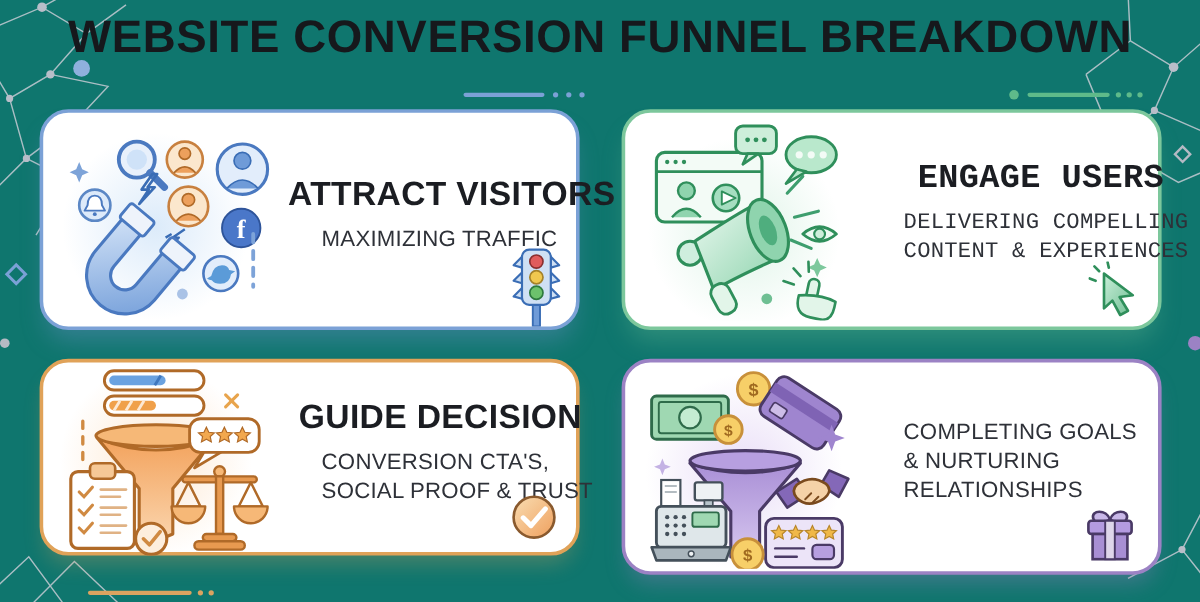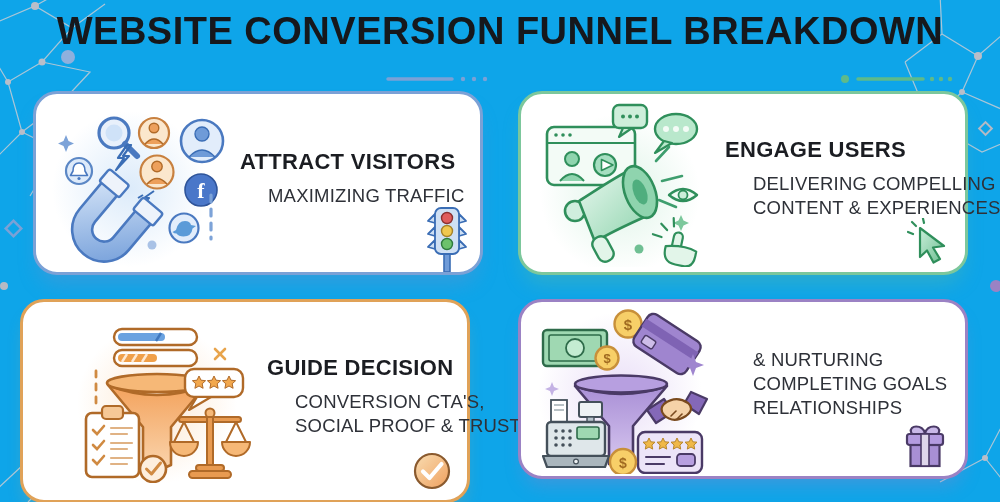--- a/index.html
+++ b/index.html
@@ -1,29 +1,29 @@
 <!DOCTYPE html>
 <html><head>
 <meta charset="utf-8">
 <style>
   html,body{margin:0;padding:0;}
   body{font-family:"Liberation Sans",sans-serif;background:#d9dce2;}
-  #canvas{position:relative;width:1000px;height:502px;background:#0ea5e9;overflow:hidden;}
+  #canvas{position:relative;width:1000px;height:502px;background:#0f766e;overflow:hidden;}
   #bg-net{position:absolute;left:0;top:0;z-index:0;}
   .title{position:absolute;left:0;top:10px;width:1000px;text-align:center;z-index:2;
          font-size:38px;font-weight:800;letter-spacing:.5px;color:#16181c;margin:0;}
   .card{position:absolute;width:450px;background:#ffffff;border:3px solid #888;
         border-radius:24px;box-sizing:border-box;display:flex;align-items:center;z-index:2;}
   #card-0{left:33px;top:91px;height:184px;box-shadow:0 14px 20px -6px rgba(110,145,200,.40);}
-  #card-1{left:518px;top:91px;height:184px;box-shadow:0 14px 20px -6px rgba(110,190,150,.35);}
-  #card-2{left:20px;top:299px;height:204px;box-shadow:0 12px 18px -6px rgba(225,165,95,.30);padding-left:40px;}
+  #card-1{left:518px;top:91px;height:184px;box-shadow:0 14px 20px -6px rgba(110,190,150,.35);font-family:Liberation Mono, monospace;}
+  #card-2{left:33px;top:299px;height:164px;box-shadow:0 12px 18px -6px rgba(225,165,95,.30);}
   #card-3{left:518px;top:299px;height:180px;box-shadow:0 12px 18px -6px rgba(155,130,195,.35);}
   .illus{flex-shrink:0;margin-left:14px;}
   .txt{margin-left:14px;margin-top:-10px;max-width:245px;}
-  .card h2{margin:0 0 9px 0;font-size:22px;font-weight:800;letter-spacing:.3px;color:#1b1d22;white-space:nowrap;}
+  .card h2{margin:0 0 9px 0;font-size:28px;font-weight:800;letter-spacing:.3px;color:#1b1d22;white-space:nowrap;text-align:right;}
   .sub{font-size:18.5px;font-weight:500;color:#2e3138;letter-spacing:.2px;line-height:1.28;margin-left:28px;}
   .sub span{display:block;white-space:nowrap;}
   .corner{position:absolute;}
 </style>
 </head>
 <body>
 
 <div id="canvas">
 
   <svg id="bg-net" width="1000" height="502">
@@ -425,22 +425,22 @@
         </g>
         <rect x="142" y="150" width="18" height="12" rx="3.5" fill="#b79fe0" stroke="#4a3a66" stroke-width="1.8"></rect>
       </g>
       <g>
         <circle cx="88" cy="158" r="13" fill="#f7cf68" stroke="#c8903a" stroke-width="2.4"></circle>
         <text x="88" y="163.5" text-anchor="middle" font-size="14" font-weight="bold" fill="#a06a20">$</text>
       </g>
     </svg>
     <div class="txt">
       <div class="sub">
+        <span>COMPLETING GOALS</span>
         <span>&amp; NURTURING</span>
-        <span>COMPLETING GOALS</span>
         <span>RELATIONSHIPS</span>
       </div>
     </div>
     <svg class="corner" style="right:16px;bottom:8px;" width="48" height="46" viewBox="0 0 48 46">
       <path d="M24 11 C21 2 8 3 10 10 C11.5 15 19 14 24 11 Z" fill="#c9b8e8" stroke="#4a3a66" stroke-width="2.2" stroke-linejoin="round"></path>
       <path d="M24 11 C27 2 40 3 38 10 C36.5 15 29 14 24 11 Z" fill="#c9b8e8" stroke="#4a3a66" stroke-width="2.2" stroke-linejoin="round"></path>
       <rect x="6" y="12" width="36" height="11" rx="2.5" fill="#b49be0" stroke="#4a3a66" stroke-width="2.2"></rect>
       <rect x="9.5" y="23" width="29" height="21" fill="#a88fd4" stroke="#4a3a66" stroke-width="2.2"></rect>
       <rect x="20" y="12" width="8" height="32" fill="#ded6ea" stroke="#4a3a66" stroke-width="1.6"></rect>
     </svg>

